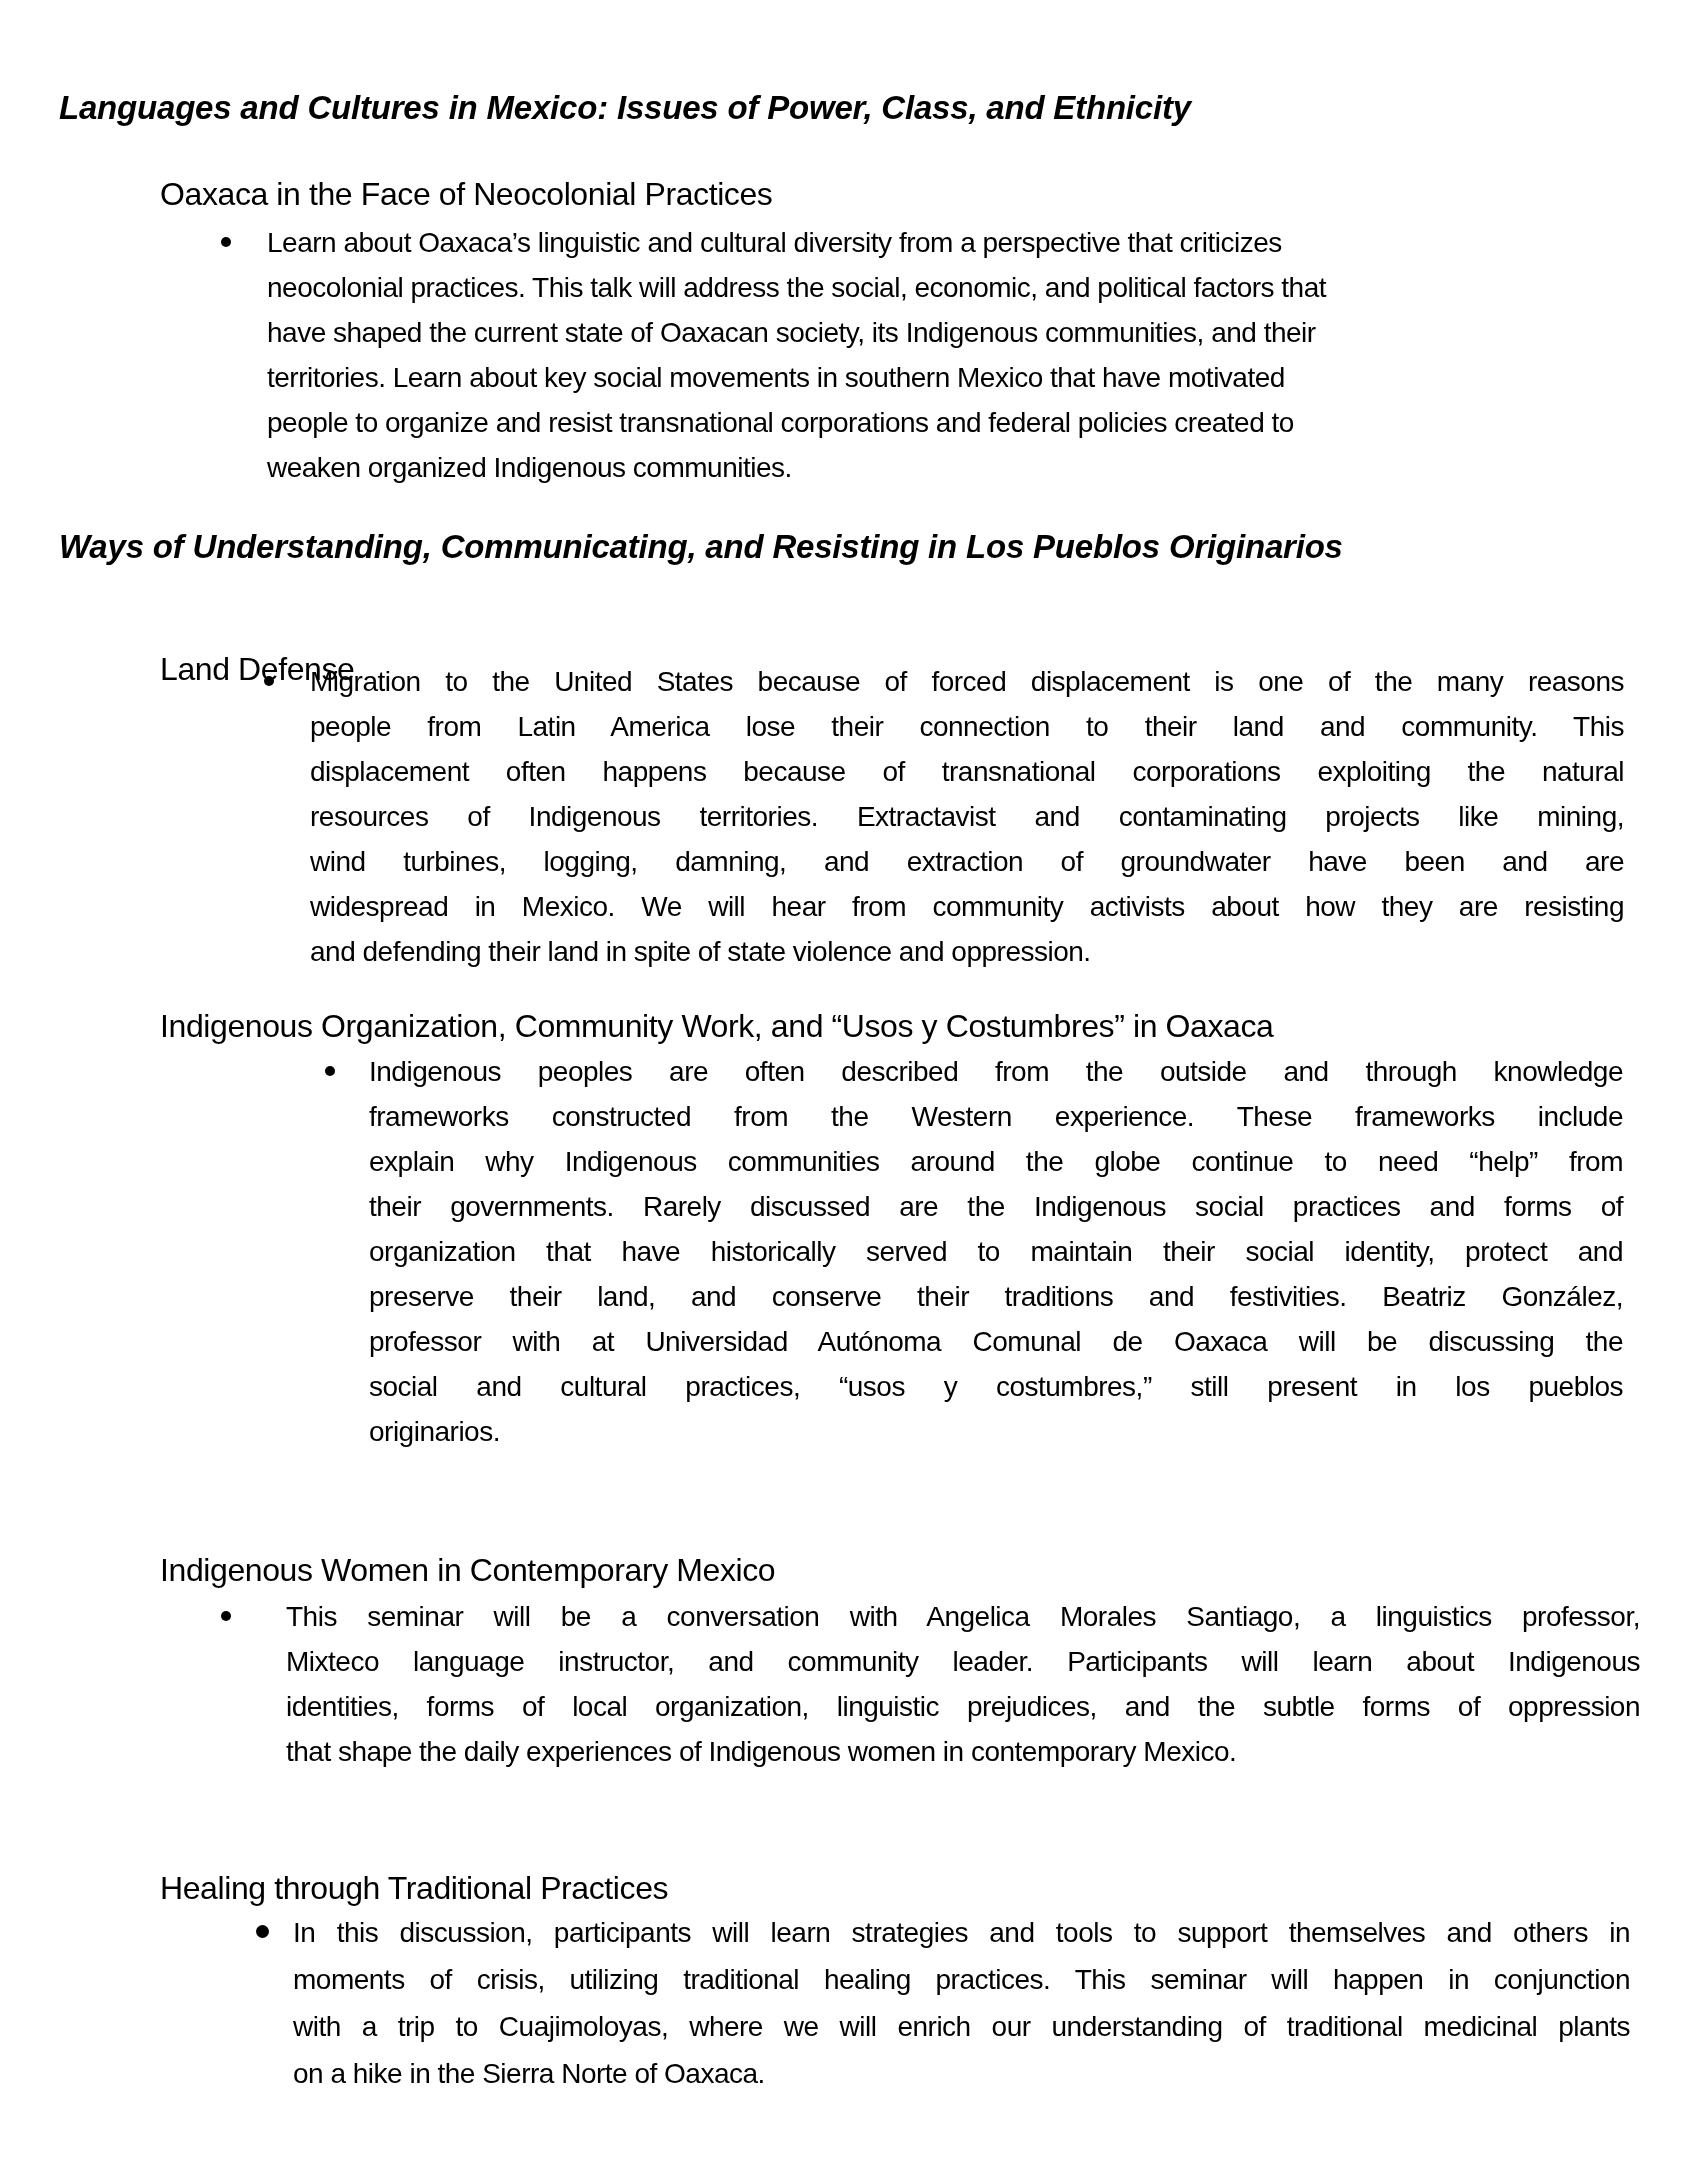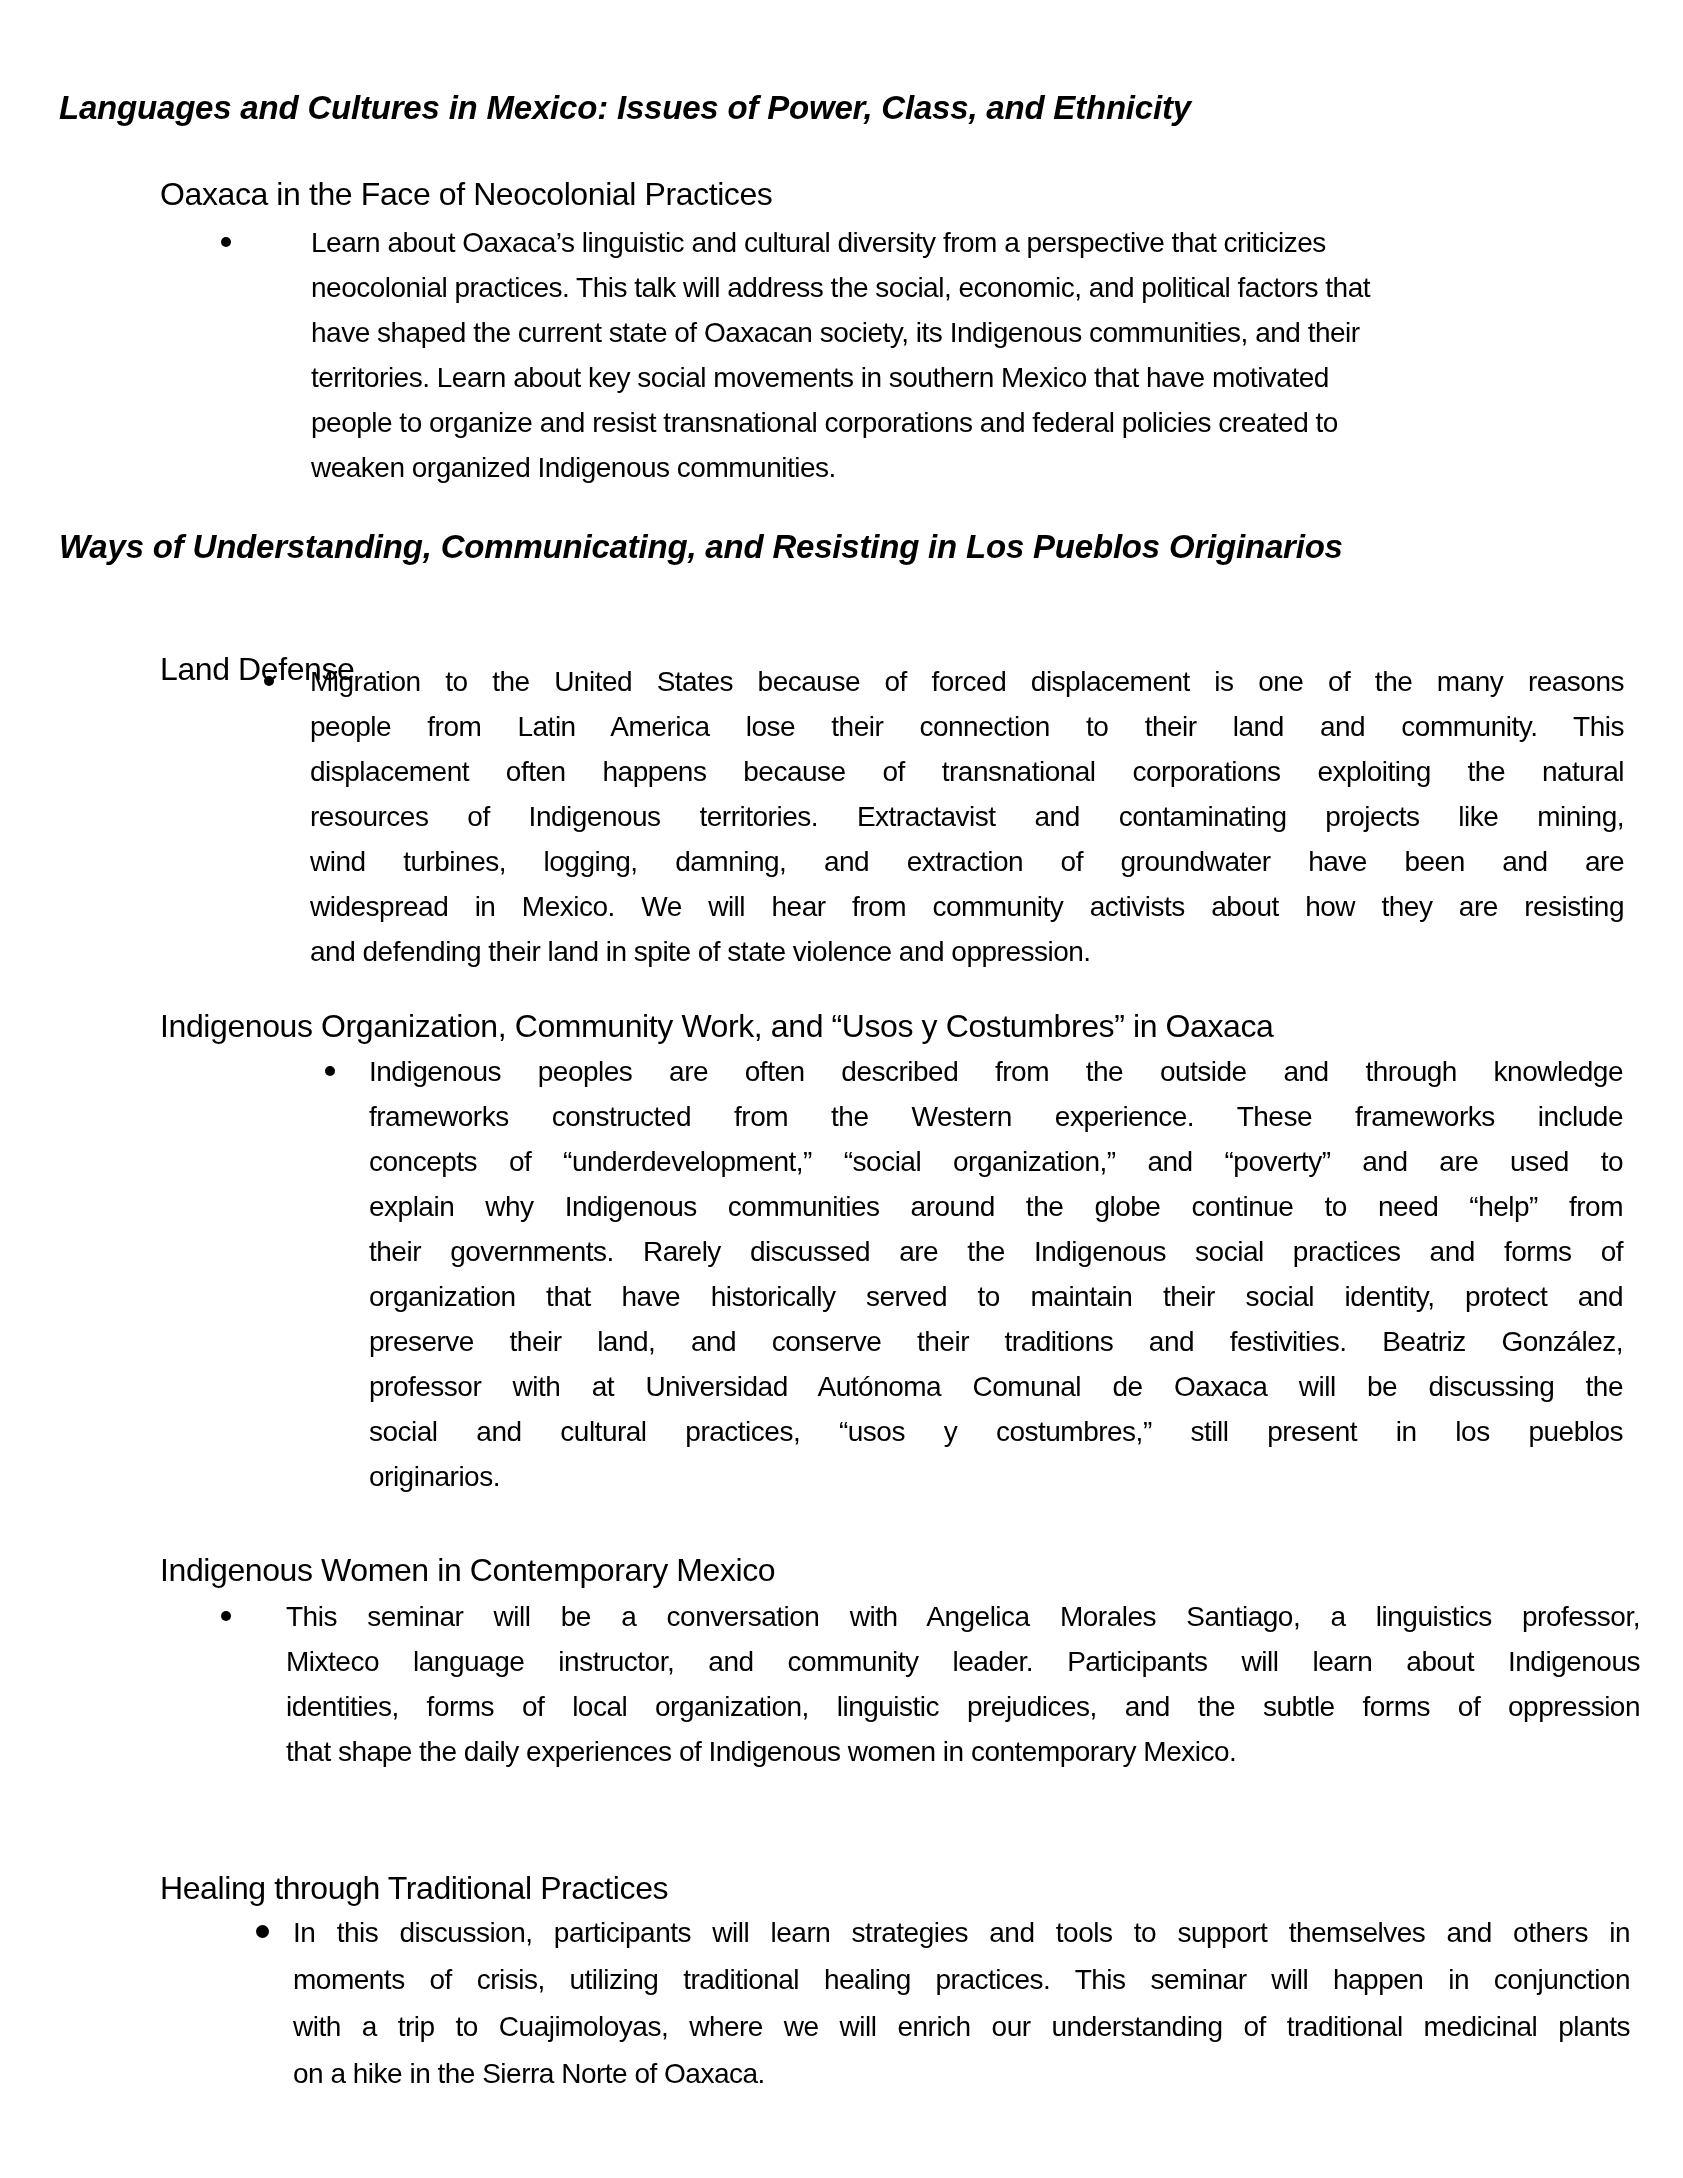--- a/index.html
+++ b/index.html
@@ -68,21 +68,21 @@
 </style>
 </head>
 <body>
 
 <div class="page">
 
   <div class="doc-heading" style="top: 87px;">Languages and Cultures in Mexico: Issues of Power, Class, and Ethnicity</div>
 
   <div class="sec-title" style="top: 174px; text-align: right;">Oaxaca in the Face of Neocolonial Practices</div>
   <span class="bullet-dot" style="left: 221px; top: 237px;"></span>
-  <div class="para left-align" style="left: 267px; top: 220px; width: 1279px; margin-left: 44px;">
+  <div class="para left-align" style="left: 267px; top: 220px; width: 1279px;">
       <div class="line">Learn about Oaxaca’s linguistic and cultural diversity from a perspective that criticizes</div>
       <div class="line">neocolonial practices. This talk will address the social, economic, and political factors that</div>
       <div class="line">have shaped the current state of Oaxacan society, its Indigenous communities, and their</div>
       <div class="line">territories. Learn about key social movements in southern Mexico that have motivated</div>
       <div class="line">people to organize and resist transnational corporations and federal policies created to</div>
       <div class="line">weaken organized Indigenous communities.</div>
     </div>
 
   <div class="doc-heading" style="top: 526px;">Ways of Understanding, Communicating, and Resisting in Los Pueblos Originarios</div>
 
@@ -96,21 +96,20 @@
       <div class="line">wind turbines, logging, damning, and extraction of groundwater have been and are</div>
       <div class="line">widespread in Mexico. We will hear from community activists about how they are resisting</div>
       <div class="line">and defending their land in spite of state violence and oppression.</div>
     </div>
 
   <div class="sec-title" style="top: 1006px;">Indigenous Organization, Community Work, and “Usos y Costumbres” in Oaxaca</div>
   <span class="bullet-dot" style="left: 325px; top: 1066px;"></span>
   <div class="para" style="left: 369px; top: 1049px; width: 1254px;">
       <div class="line">Indigenous peoples are often described from the outside and through knowledge</div>
       <div class="line">frameworks constructed from the Western experience. These frameworks include</div>
-      <div class="line">concepts of “underdevelopment,” “social organization,” and “poverty” and are used to</div>
       <div class="line">explain why Indigenous communities around the globe continue to need “help” from</div>
       <div class="line">their governments. Rarely discussed are the Indigenous social practices and forms of</div>
       <div class="line">organization that have historically served to maintain their social identity, protect and</div>
       <div class="line">preserve their land, and conserve their traditions and festivities. Beatriz González,</div>
       <div class="line">professor with at Universidad Autónoma Comunal de Oaxaca will be discussing the</div>
       <div class="line">social and cultural practices, “usos y costumbres,” still present in los pueblos</div>
       <div class="line">originarios.</div>
     </div>
 
   <div class="sec-title" style="top: 1550px;">Indigenous Women in Contemporary Mexico</div>

